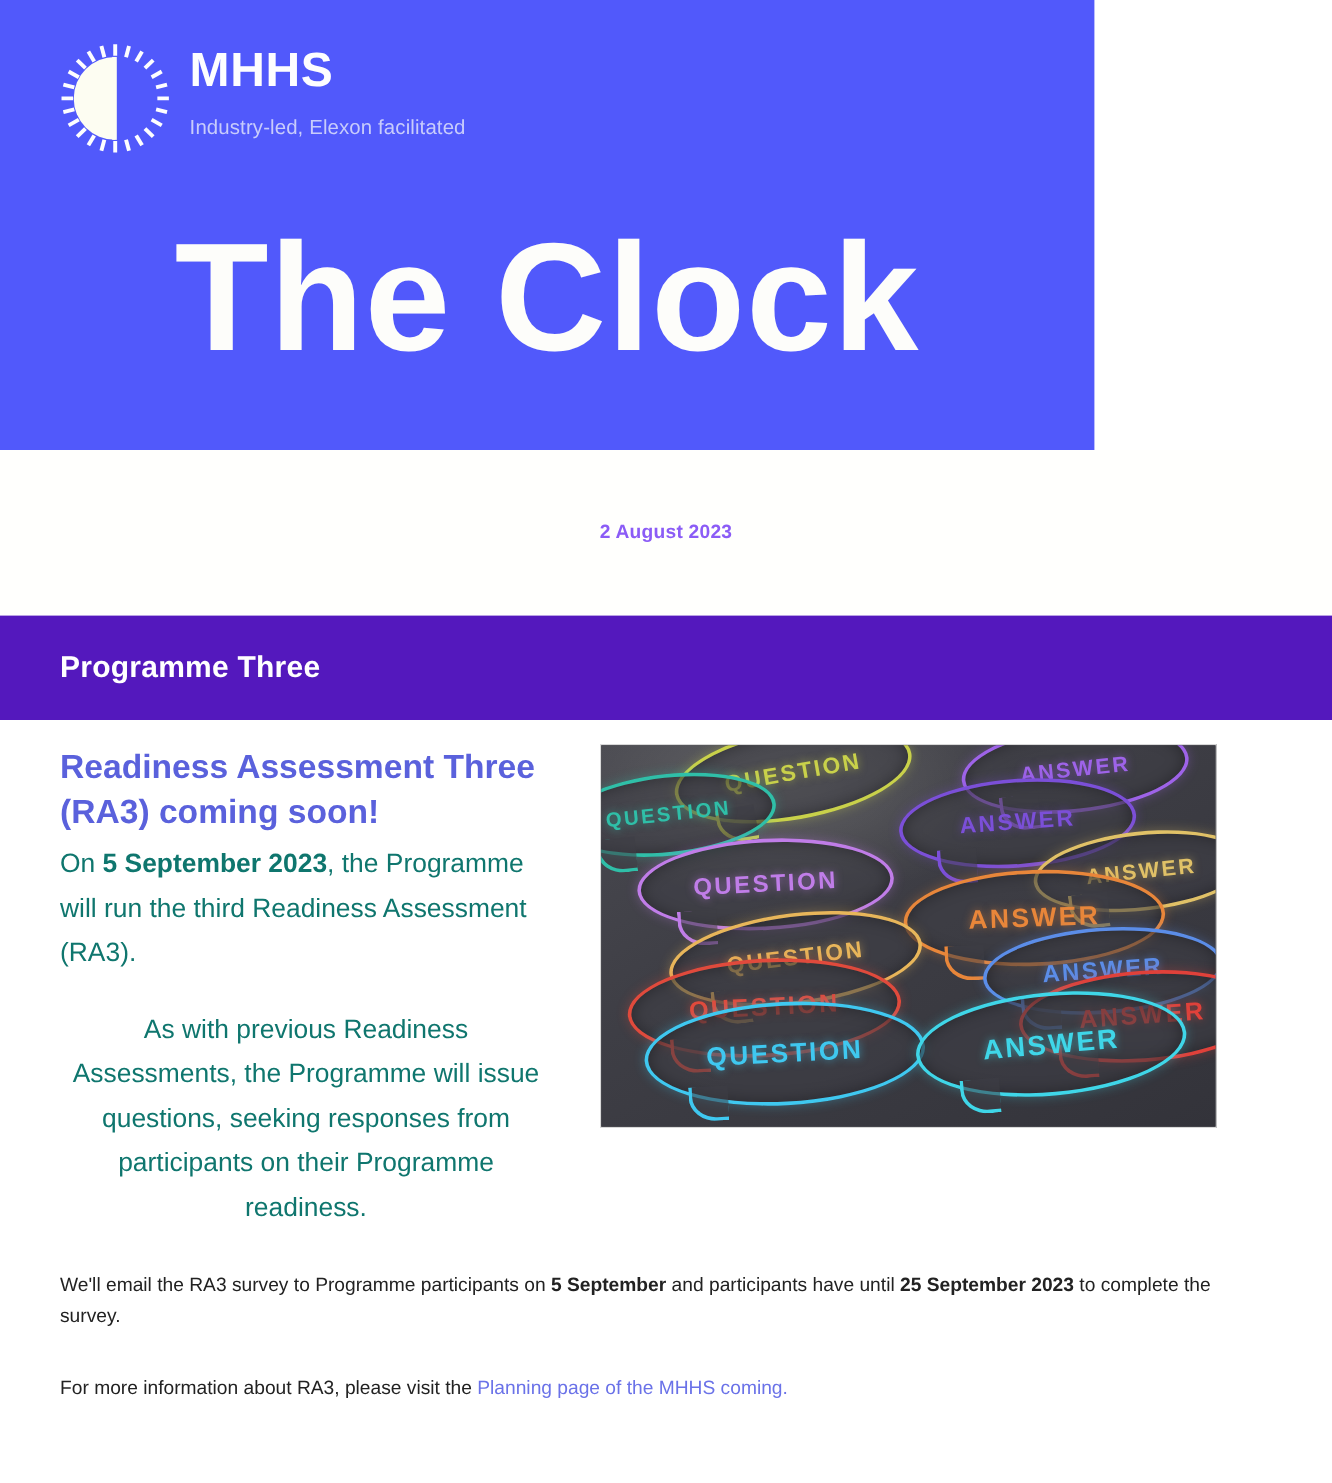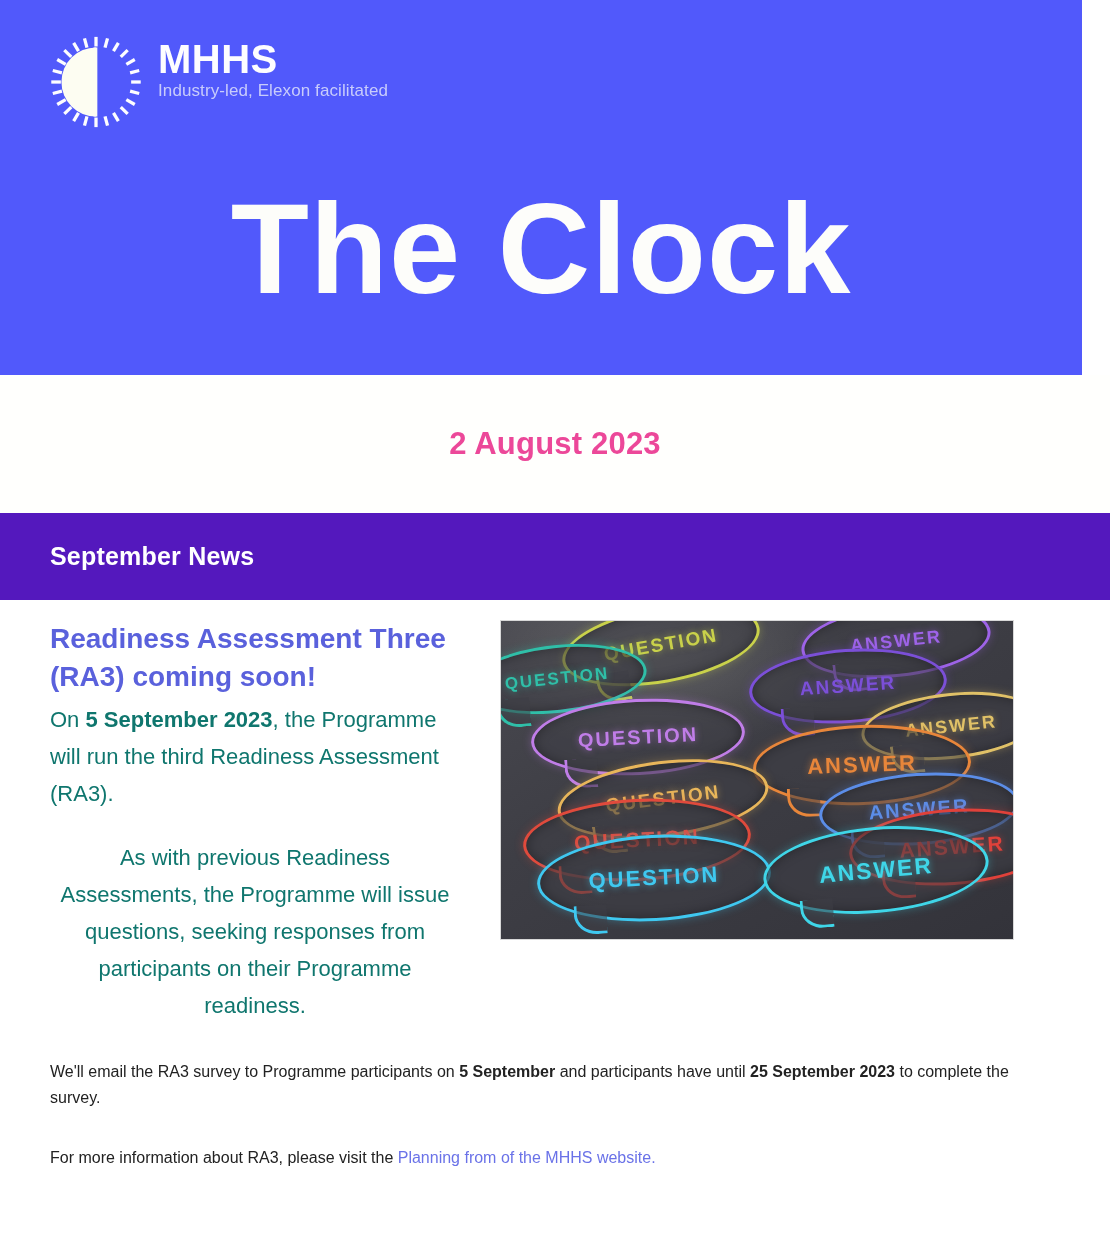--- a/index.html
+++ b/index.html
@@ -15,21 +15,21 @@
 
   .page {
     width: 1110px;
     height: 1236px;
     position: relative;
     background: #ffffff;
   }
 
   
   .banner {
-    width: 1082px;
+    width: 912px;
     height: 375px;
     background: #5159fb;
     position: relative;
     overflow: hidden;
   }
 
   .brand {
     position: absolute;
     left: 48px;
     top: 34px;
@@ -53,21 +53,21 @@
     font-weight: bold;
     line-height: 0.98;
     color: #fdfdff;
     letter-spacing: 0.5px;
   }
 
   .brand-tagline {
     font-size: 17px;
     font-weight: normal;
     color: #c8ccfb;
-    margin-top: 2px;
+    margin-top: 18px;
     letter-spacing: 0.1px;
   }
 
   .banner-title {
     position: absolute;
     left: 0;
     right: 0;
     top: 185px;
     text-align: center;
     font-size: 128px;
@@ -81,23 +81,23 @@
   .date-strip {
     width: 1110px;
     height: 138px;
     background: #fffffd;
     display: flex;
     align-items: center;
     justify-content: center;
   }
 
   .date-text {
-    font-size: 31px;
-    font-weight: bold;
-    color: #ec4899;
+    font-size: 16px;
+    font-weight: bold;
+    color: #8b5cf6;
     letter-spacing: 0.2px;
   }
 
   
   .section-bar {
     width: 1110px;
     height: 87px;
     background: #5418bd;
     display: flex;
     align-items: center;
@@ -250,21 +250,21 @@
     </div>
 
     <div class="banner-title">The Clock</div>
   </div>
 
   <div class="date-strip">
     <span class="date-text">2 August 2023</span>
   </div>
 
   <div class="section-bar">
-    <span class="section-bar-label">September News</span>
+    <span class="section-bar-label">Programme Three</span>
   </div>
 
   <div class="content">
 
     <div class="article-top">
 
       <div class="article-col">
         <div class="article-heading">Readiness Assessment Three (RA3) coming soon!</div>
 
         <p class="article-p"><span>On </span><b>5 September 2023</b><span>, the Programme will run the third Readiness Assessment (RA3).</span></p>
@@ -314,17 +314,17 @@
             <div class="bubble" style="left: 262px; top: 206px; width: 226px; height: 86px; transform: rotate(-5deg); color: rgb(63, 214, 232); border: 3px solid rgb(63, 214, 232); font-size: 23px; box-shadow: rgba(63, 214, 232, 0.333) 0px 0px 10px, rgba(0, 0, 0, 0.35) 0px 0px 12px inset;">
               <span style="color: rgb(63, 214, 232); text-shadow: rgba(63, 214, 232, 0.6) 0px 0px 7px;">ANSWER</span>
             </div>
           </div>
       </div>
 
     </div>
 
     <p class="full-p"><span>We'll email the RA3 survey to Programme participants on </span><b>5 September</b><span> and participants have until </span><b>25 September 2023</b><span> to complete the survey.</span></p>
 
-    <p class="full-p"><span>For more information about RA3, please visit the </span><a href="#" class="link">Planning from of the MHHS website.</a></p>
+    <p class="full-p"><span>For more information about RA3, please visit the </span><a href="#" class="link">Planning page of the MHHS coming.</a></p>
 
   </div>
 
 </div>
 
 </body></html>

